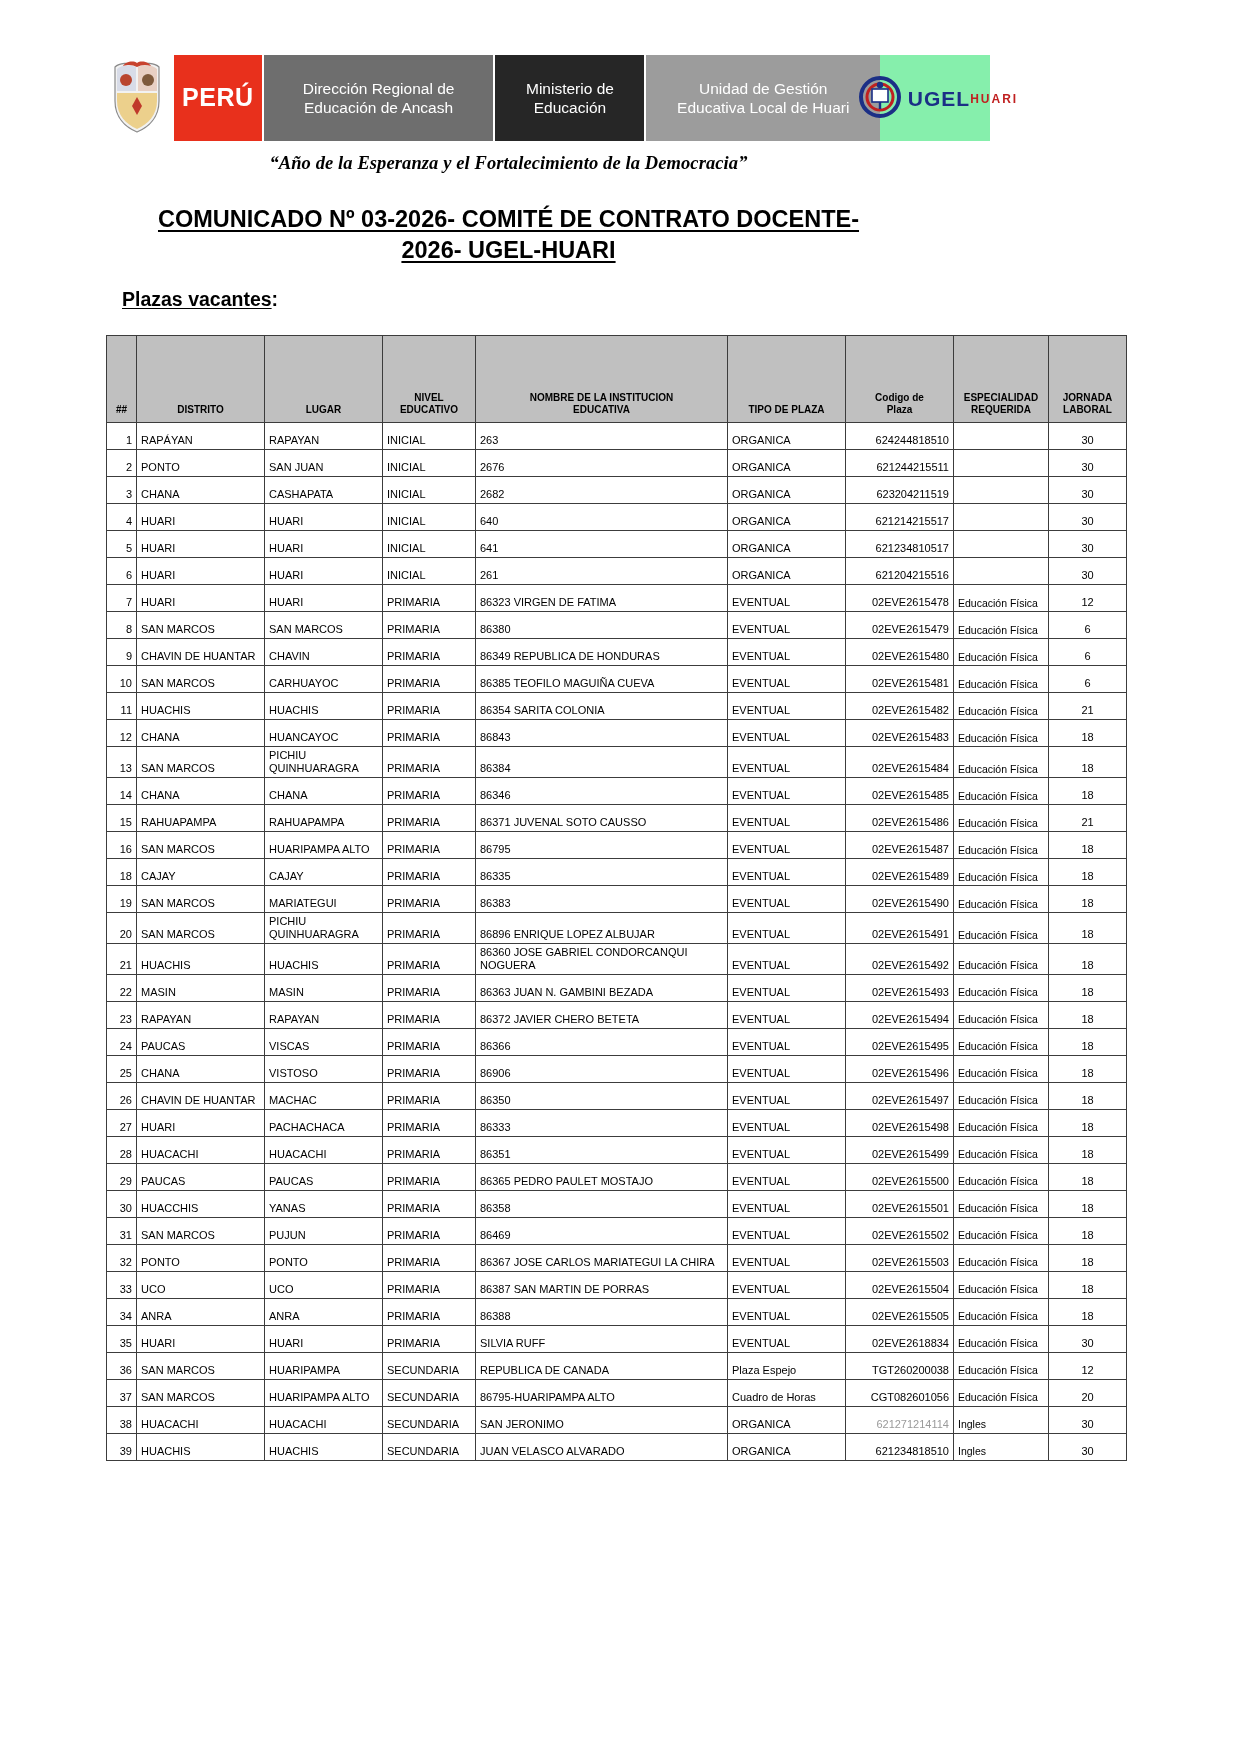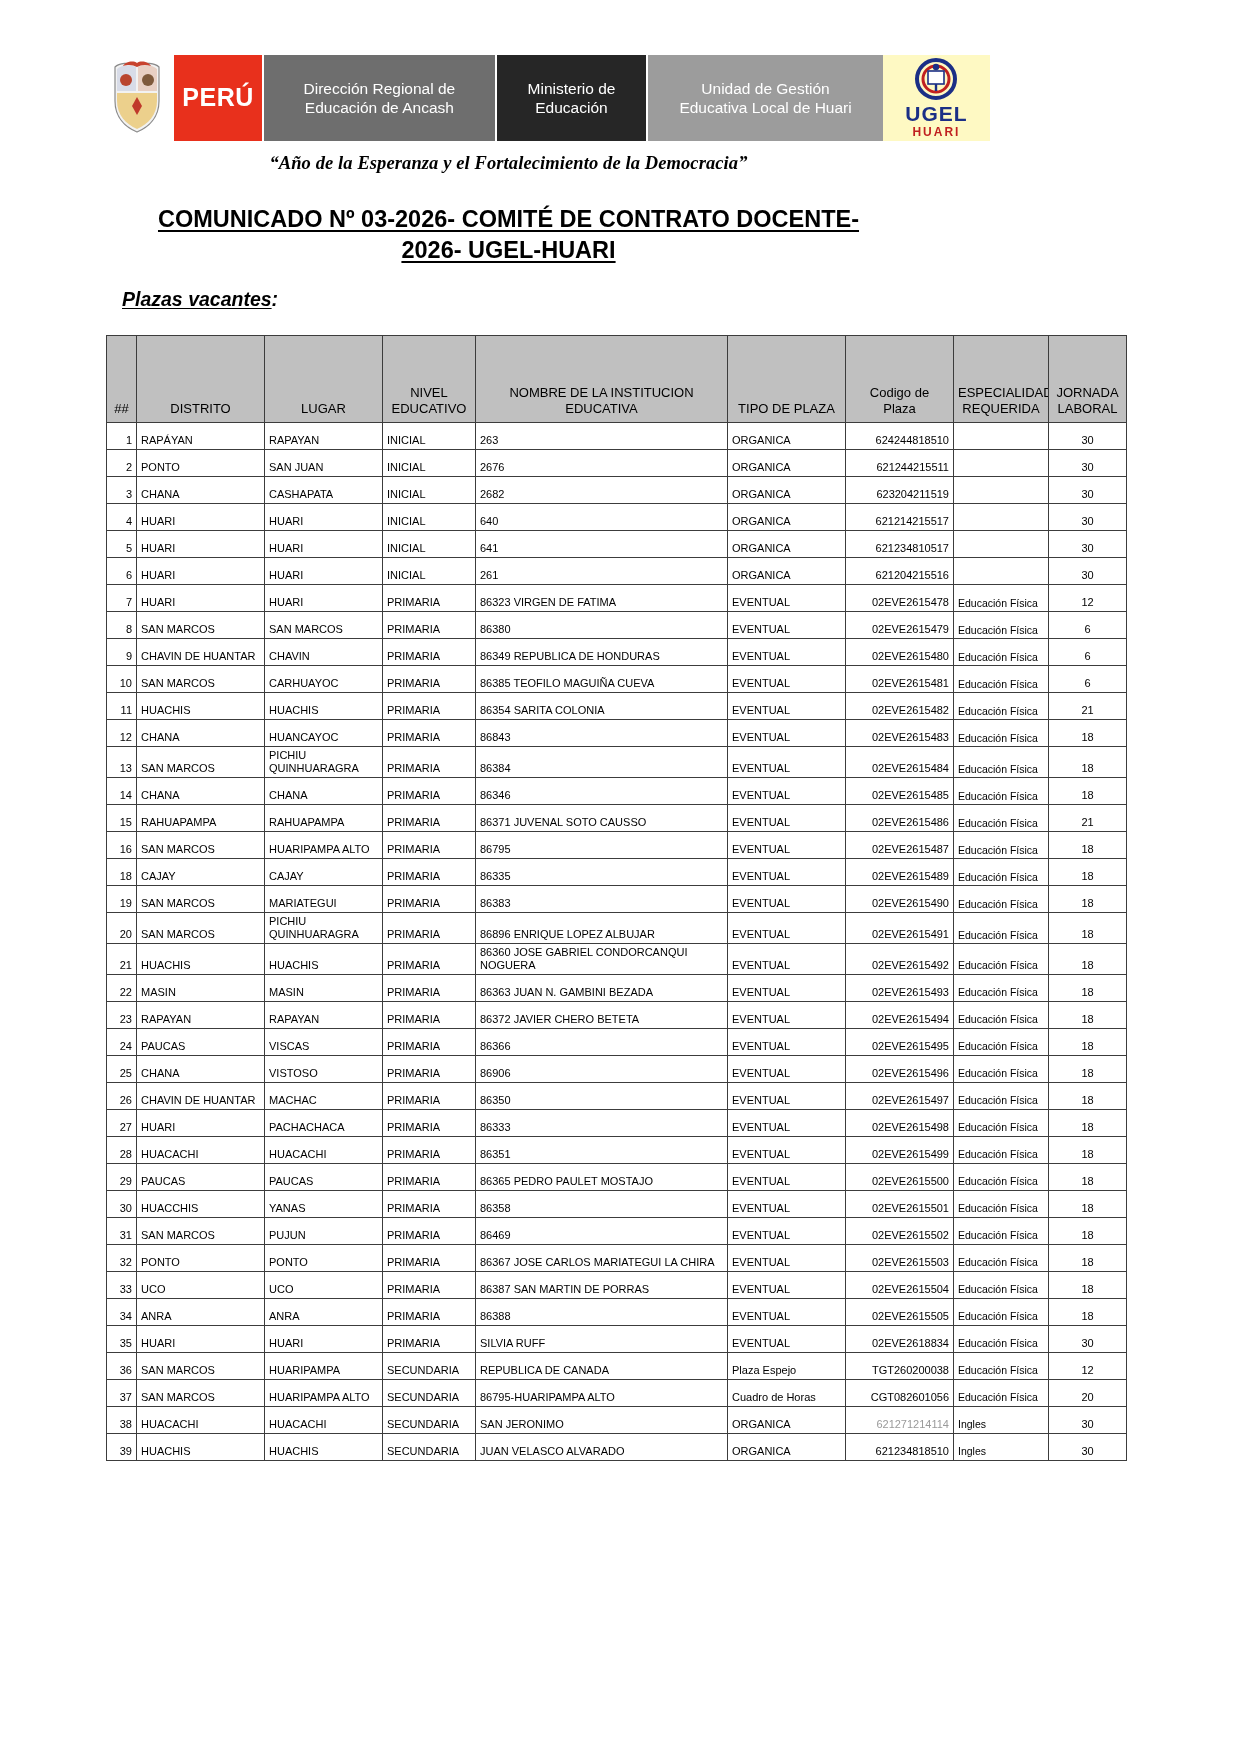--- a/index.html
+++ b/index.html
@@ -57,23 +57,23 @@
     font-size: 25px;
     font-weight: bold;
     letter-spacing: 0.5px;
     border-left: none;
   }
   .blk-minedu { background: #262626; width: 155px; }
   .blk-drea   { background: #6e6e6e; width: 238px; }
   .blk-ugel   { background: #9c9c9c; width: 242px; }
   .banner-logo {
     width: 110px;
-    background: #fef9c3;
+    background: #86efac;
     display: flex;
-    flex-direction: column;
+    flex-direction: row;
     align-items: center;
     justify-content: center;
   }
   .ugel-mark { position: relative; width: 56px; height: 44px; }
   .ugel-word {
     font-size: 21px;
     font-weight: bold;
     color: #1b2f86;
     letter-spacing: 1px;
     line-height: 1;
@@ -120,21 +120,20 @@
     text-align: justify;
     text-align-last: left;
     padding: 0 18px 0 22px;
   }
 
   .section-label {
     margin-top: 22px;
     padding-left: 22px;
     font-size: 19.5px;
     font-weight: bold;
-    font-style: italic;
   }
   .section-label u { text-underline-offset: 2px; }
   .section-label .colon { font-weight: bold; text-decoration: none; }
 
   
   .table-wrap {
     margin-top: 24px;
     padding: 0 6px 0 6px;
   }
   table.plazas {
@@ -146,25 +145,25 @@
   table.plazas th,
   table.plazas td {
     border: 1px solid #3c3c3c;
     padding: 2px 4px;
     vertical-align: bottom;
     line-height: 1.18;
     overflow: hidden;
   }
   table.plazas thead th {
     background: #c0c0c0;
-    font-weight: normal;
+    font-weight: bold;
     text-align: center;
     vertical-align: bottom;
     height: 78px;
-    font-size: 13px;
+    font-size: 10px;
     padding-bottom: 6px;
   }
   thead th.th-num {
     background: #cccccc;
     font-size: 11px;
   }
   td.c-num   { text-align: right;  width: 26px; padding-right: 5px; }
   td.c-dist  { text-align: left;   }
   td.c-lugar { text-align: left;   }
   td.c-nivel { text-align: left;   }

